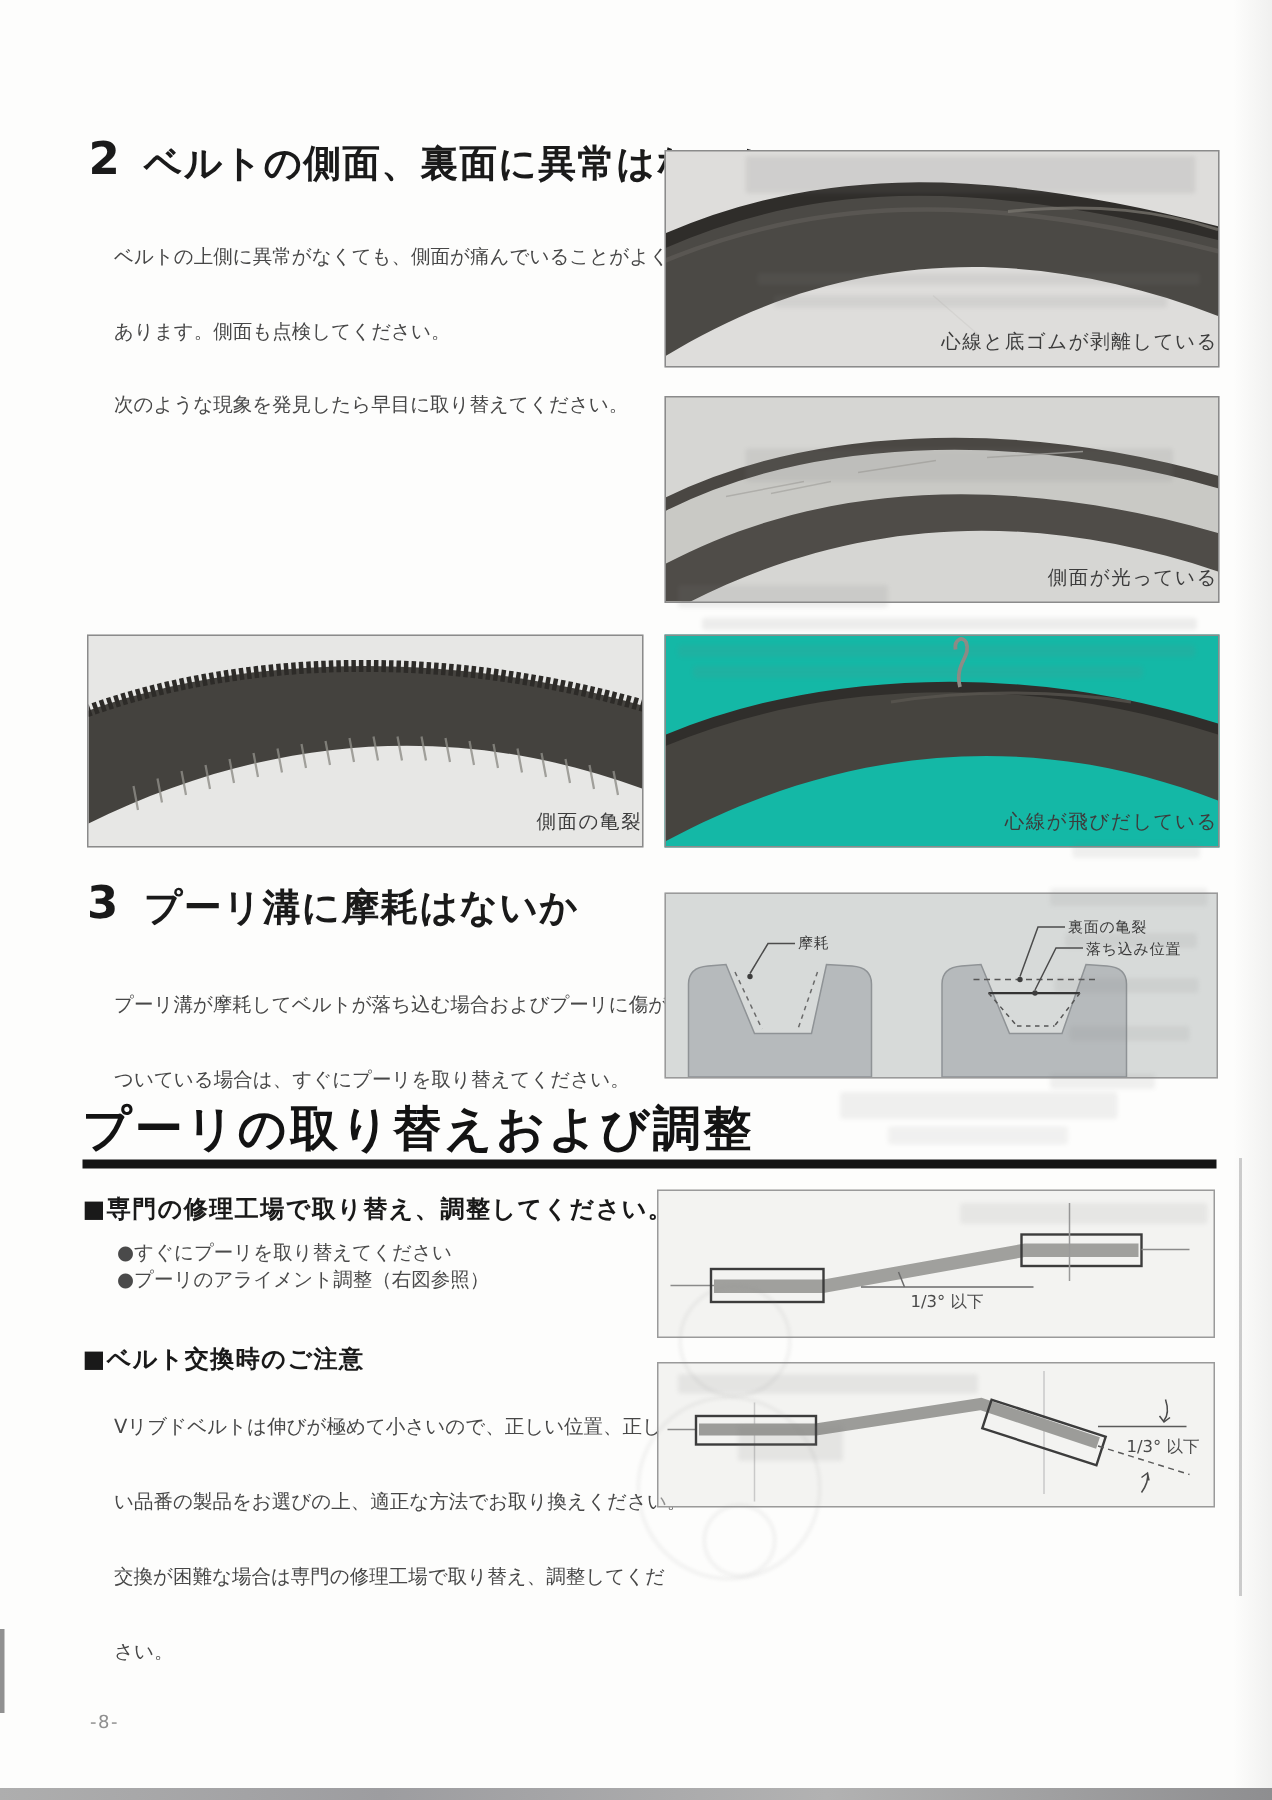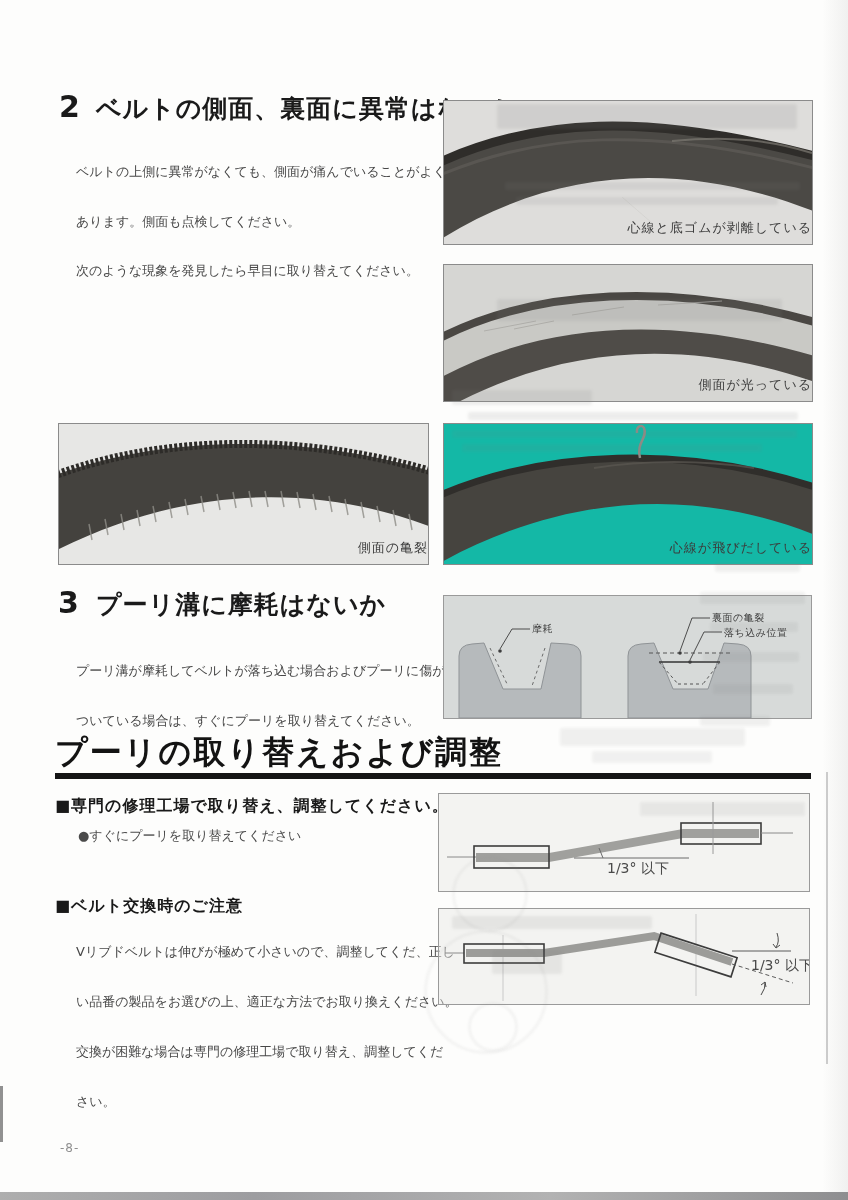--- a/index.html
+++ b/index.html
@@ -12,21 +12,21 @@
   .photo{position:absolute;border:1px solid #8b8b8b;overflow:hidden;}
   .photo svg{position:absolute;left:0;top:0;}
   .caption{position:absolute;left:0;right:0;bottom:7px;text-align:right;
            font-size:13px;color:#3c3c3c;letter-spacing:1px;}
   .big-title{font-size:32px;font-weight:800;color:#131313;letter-spacing:2px;line-height:1;}
   .rule{position:absolute;background:#151515;}
   .subhead{font-size:16px;font-weight:800;color:#191919;letter-spacing:1px;line-height:1.1;}
   .bullet{font-size:13px;color:#4a4a4a;line-height:1.4;white-space:nowrap;}
   .diagram{position:absolute;border:1px solid #9a9a9a;overflow:hidden;}
   .dlabel{position:absolute;font-size:10px;color:#3a3a3a;white-space:nowrap;letter-spacing:.5px;}
-  .angle-label{position:absolute;font-size:14px;color:#4a4a4a;white-space:nowrap;}
+  .angle-label{position:absolute;font-size:11px;color:#4a4a4a;white-space:nowrap;}
   .pagenum{font-size:12px;color:#8f8f8f;letter-spacing:1px;}
   .ghost{position:absolute;background:#7c7c7c;opacity:.12;filter:blur(1.4px);border-radius:2px;}
   .ghost-ring{position:absolute;border:3px solid #8a8a8a;border-radius:50%;opacity:.08;filter:blur(1px);}
   .scanline{position:absolute;background:#b3b3b3;opacity:.65;}
   .shade-right{position:absolute;right:0;top:0;width:26px;height:100%;
                background:linear-gradient(90deg,rgba(110,110,110,0),rgba(110,110,110,.09));}
   .bottom-bar{position:absolute;left:0;bottom:0;width:848px;height:8px;
               background:linear-gradient(90deg,#aeaeae,#9d9da0 30%,#b2b2b2 65%,#8e8e90);}
   .edge-sliver{position:absolute;left:0;top:1086px;width:3px;height:56px;background:#6e6e6e;opacity:.75;filter:blur(.5px);}
 </style>
@@ -115,25 +115,26 @@
     <span class="dlabel" style="left:268px;top:15px;">裏面の亀裂</span>
     <span class="dlabel" style="left:280px;top:30px;">落ち込み位置</span>
   </div>
 
   <div class="abs big-title" style="left:55px;top:736px;">プーリの取り替えおよび調整</div>
   <div class="rule" style="left:55px;top:773px;width:756px;height:6px;"></div>
 
   <div class="abs subhead" style="left:55px;top:797px;">■専門の修理工場で取り替え、調整してください。</div>
   <div class="abs" style="left:78px;top:827px;">
     <div class="bullet">●すぐにプーリを取り替えてください</div>
+    <div class="bullet">●プーリのアライメント調整（右図参照）</div>
   </div>
 
   <div class="abs subhead" style="left:55px;top:883px;margin-top:14px;">■ベルト交換時のご注意</div>
   <div class="abs" style="left:76px;top:911px;">
-    <div class="body-line" style="line-height:18px;">Vリブドベルトは伸びが極めて小さいので、調整してくだ、正し</div>
+    <div class="body-line" style="line-height:18px;">Vリブドベルトは伸びが極めて小さいので、正しい位置、正し</div>
     <div class="body-line" style="line-height:18px;">い品番の製品をお選びの上、適正な方法でお取り換えください。</div>
     <div class="body-line" style="line-height:18px;">交換が困難な場合は専門の修理工場で取り替え、調整してくだ</div>
     <div class="body-line" style="line-height:18px;">さい。</div>
   </div>
 
   <div class="diagram" style="left:438px;top:793px;width:370px;height:97px;background:rgba(230,230,228,.45);">
     <svg width="370" height="97" viewBox="0 0 370 97">
       <line x1="8" y1="63" x2="37" y2="63" stroke="#8a8a8a" stroke-width="1"></line>
       <polygon points="37,59 110,59 244,35 320,35 320,44 244,44 110,68 37,68" fill="#a0a09d"></polygon>
       <rect x="35" y="52" width="75" height="22" fill="none" stroke="#3c3c3c" stroke-width="1.6"></rect>

